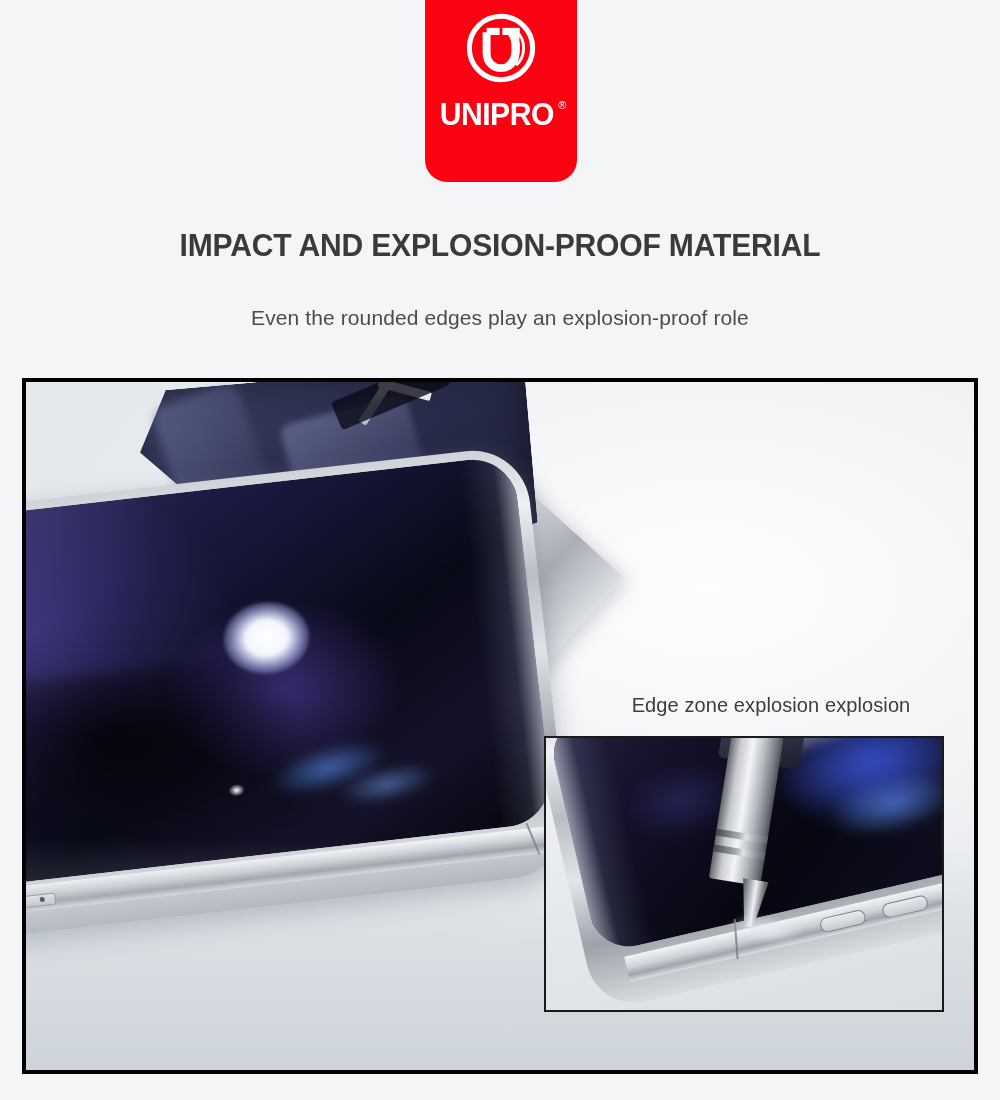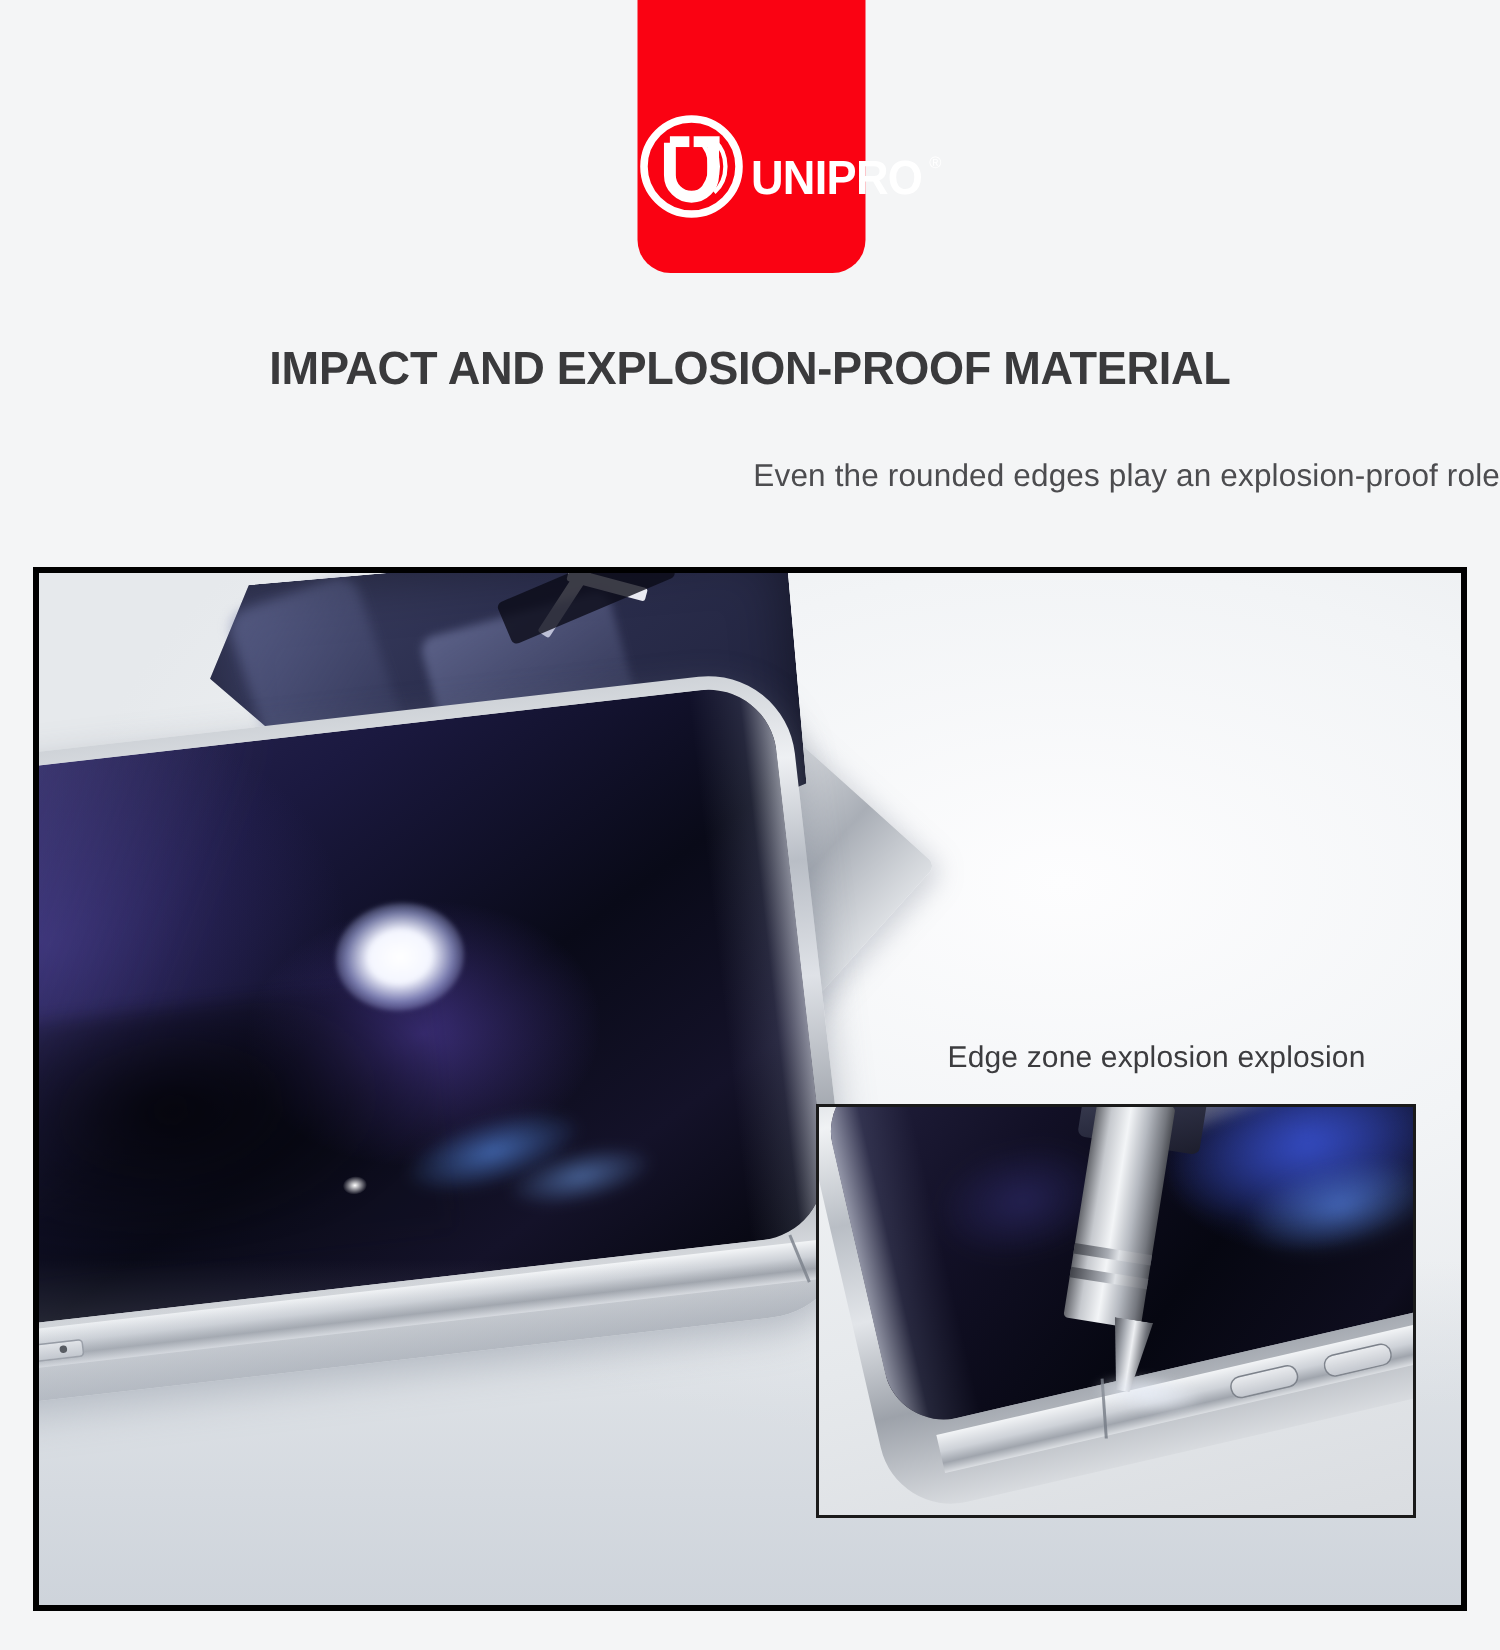--- a/index.html
+++ b/index.html
@@ -19,24 +19,24 @@
   
   .logo-banner {
     position: absolute;
     left: 425px;
     top: 0;
     width: 152px;
     height: 182px;
     background: #fa0212;
     border-radius: 0 0 22px 22px;
     display: flex;
-    flex-direction: row;
+    flex-direction: column;
     align-items: center;
     justify-content: flex-start;
-    padding-top: 40px;
+    padding-top: 12px;
   }
 
   .logo-mark {
     width: 72px;
     height: 72px;
     position: relative;
   }
 
   .logo-mark svg { display: block; width: 72px; height: 72px; }
 
@@ -79,21 +79,21 @@
     font-size: 31px;
     letter-spacing: -0.2px;
     transform: scaleX(0.97);
   }
 
   .subhead {
     position: absolute;
     top: 306px;
     left: 0;
     width: 1000px;
-    text-align: right;
+    text-align: center;
     color: #4c4c4f;
     font-family: "Liberation Sans", sans-serif;
     font-weight: normal;
     font-size: 21px;
     letter-spacing: 0.1px;
   }
 
   
   .photo-frame {
     position: absolute;

